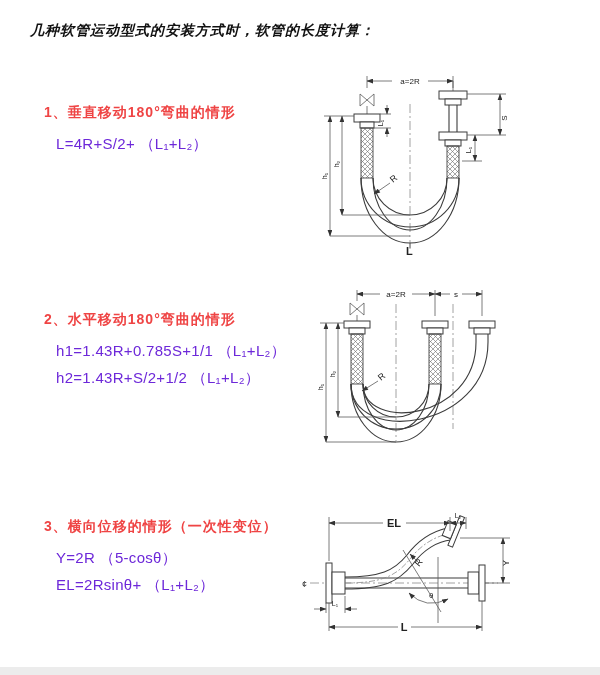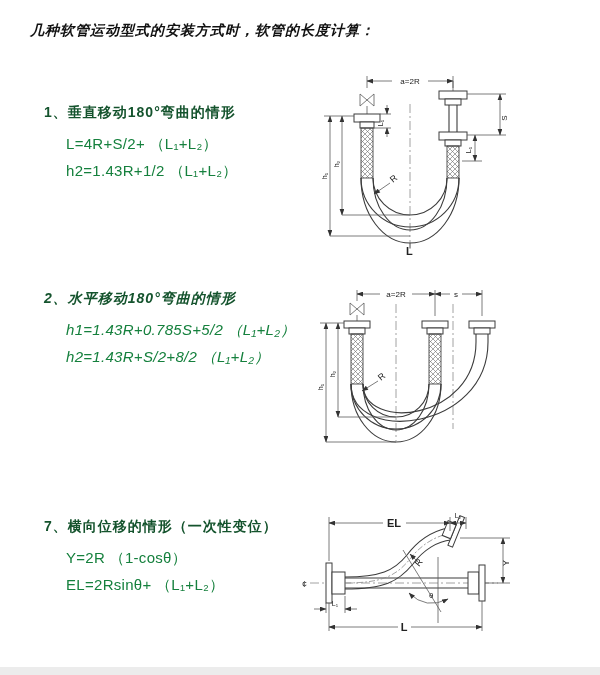--- a/index.html
+++ b/index.html
@@ -6,24 +6,24 @@
   body{
     width:600px;height:675px;position:relative;background:#ffffff;
     font-family:"Liberation Sans","DejaVu Sans",sans-serif;color:#1c1c1c;
     overflow:hidden;
   }
   .page-title{
     position:absolute;left:30px;top:22px;font-size:14px;font-weight:bold;
     letter-spacing:1px;color:#111;font-style:italic;
   }
   .section{position:absolute;left:44px;}
-  .sec-heading{font-size:14px;font-weight:bold;color:#14532d;letter-spacing:1px;margin-bottom:8px;}
-  .formula{font-size:15px;color:#15803d;line-height:27px;margin-left:22px;letter-spacing:.3px;}
+  .sec-heading{font-size:14px;font-weight:bold;color:#ef4444;letter-spacing:1px;margin-bottom:8px;}
+  .formula{font-size:15px;color:#6d28d9;line-height:27px;margin-left:12px;letter-spacing:.3px;}
   #section-1{top:104px;}
-  #section-2{top:290px;font-style:italic;}
+  #section-2{top:311px;}
   #section-3{top:518px;}
   .diag{position:absolute;}
   #diagram-1{left:310px;top:64px;}
   #diagram-2{left:308px;top:279px;}
   #diagram-3{left:298px;top:505px;}
   svg{display:block;}
   svg .thin{stroke:#5a5a5a;stroke-width:.8;fill:none;}
   svg .wall{stroke:#3c3c3c;stroke-width:1.1;fill:none;}
   svg .part{stroke:#3c3c3c;stroke-width:1;fill:#ffffff;}
   svg .cl{stroke:#8a8a8a;stroke-width:.8;fill:none;stroke-dasharray:9 3 2 3;}
@@ -48,32 +48,31 @@
       <path d="M8,0 L0,3 L8,6 Z" fill="#333"></path>
     </marker>
   </defs>
 </svg>
 
 <div class="page-title">几种软管运动型式的安装方式时，软管的长度计算：</div>
 
 <div class="section" id="section-1">
   <div class="sec-heading">1、垂直移动180°弯曲的情形</div>
   <div class="formula">L=4R+S/2+ （L₁+L₂）</div>
-  <div class="formula">h2=1.43R+1/2 （L₁+L₂）</div>
 </div>
 
 <div class="section" id="section-2">
   <div class="sec-heading">2、水平移动180°弯曲的情形</div>
-  <div class="formula">h1=1.43R+0.785S+5/2 （L₁+L₂）</div>
-  <div class="formula">h2=1.43R+S/2+8/2 （L₁+L₂）</div>
+  <div class="formula">h1=1.43R+0.785S+1/1 （L₁+L₂）</div>
+  <div class="formula">h2=1.43R+S/2+1/2 （L₁+L₂）</div>
 </div>
 
 <div class="section" id="section-3">
-  <div class="sec-heading">7、横向位移的情形（一次性变位）</div>
-  <div class="formula">Y=2R （1-cosθ）</div>
+  <div class="sec-heading">3、横向位移的情形（一次性变位）</div>
+  <div class="formula">Y=2R （5-cosθ）</div>
   <div class="formula">EL=2Rsinθ+ （L₁+L₂）</div>
 </div>
 
 <div class="diag" id="diagram-1">
 <svg width="285" height="194" viewBox="0 0 285 194">
 
   <path class="cl" d="M100,40 V186"></path>
 
   <path class="thin" d="M57,24 V12 M143,24 V12"></path>
   <path class="thin" d="M57,17 H82" marker-start="url(#as)"></path>

